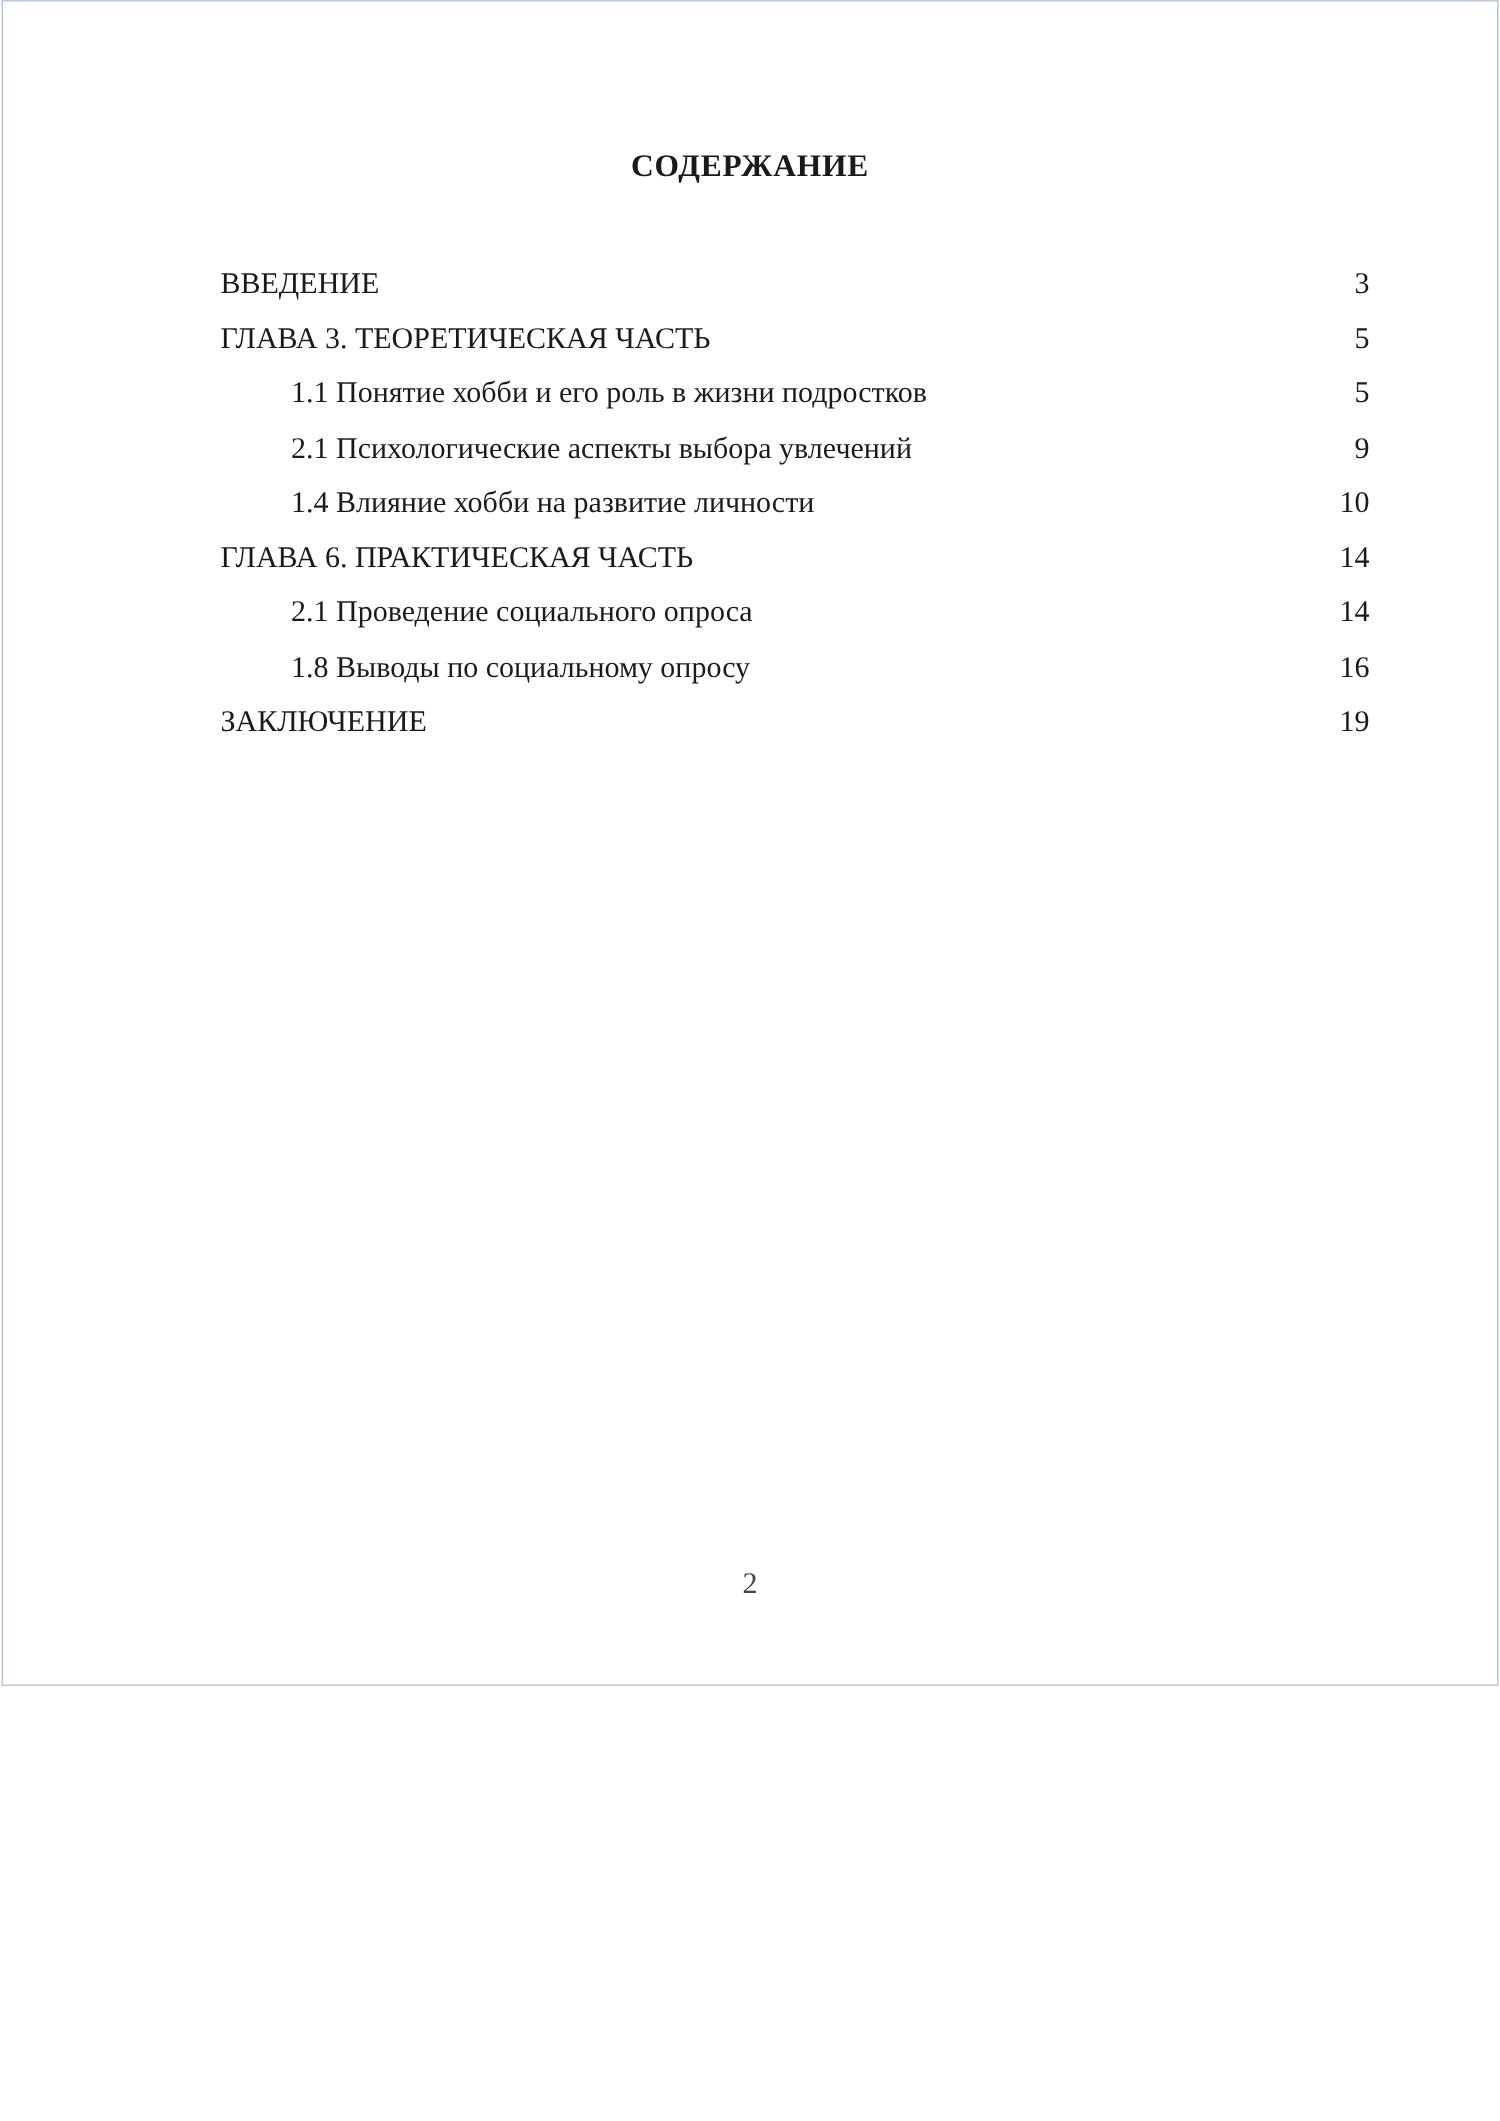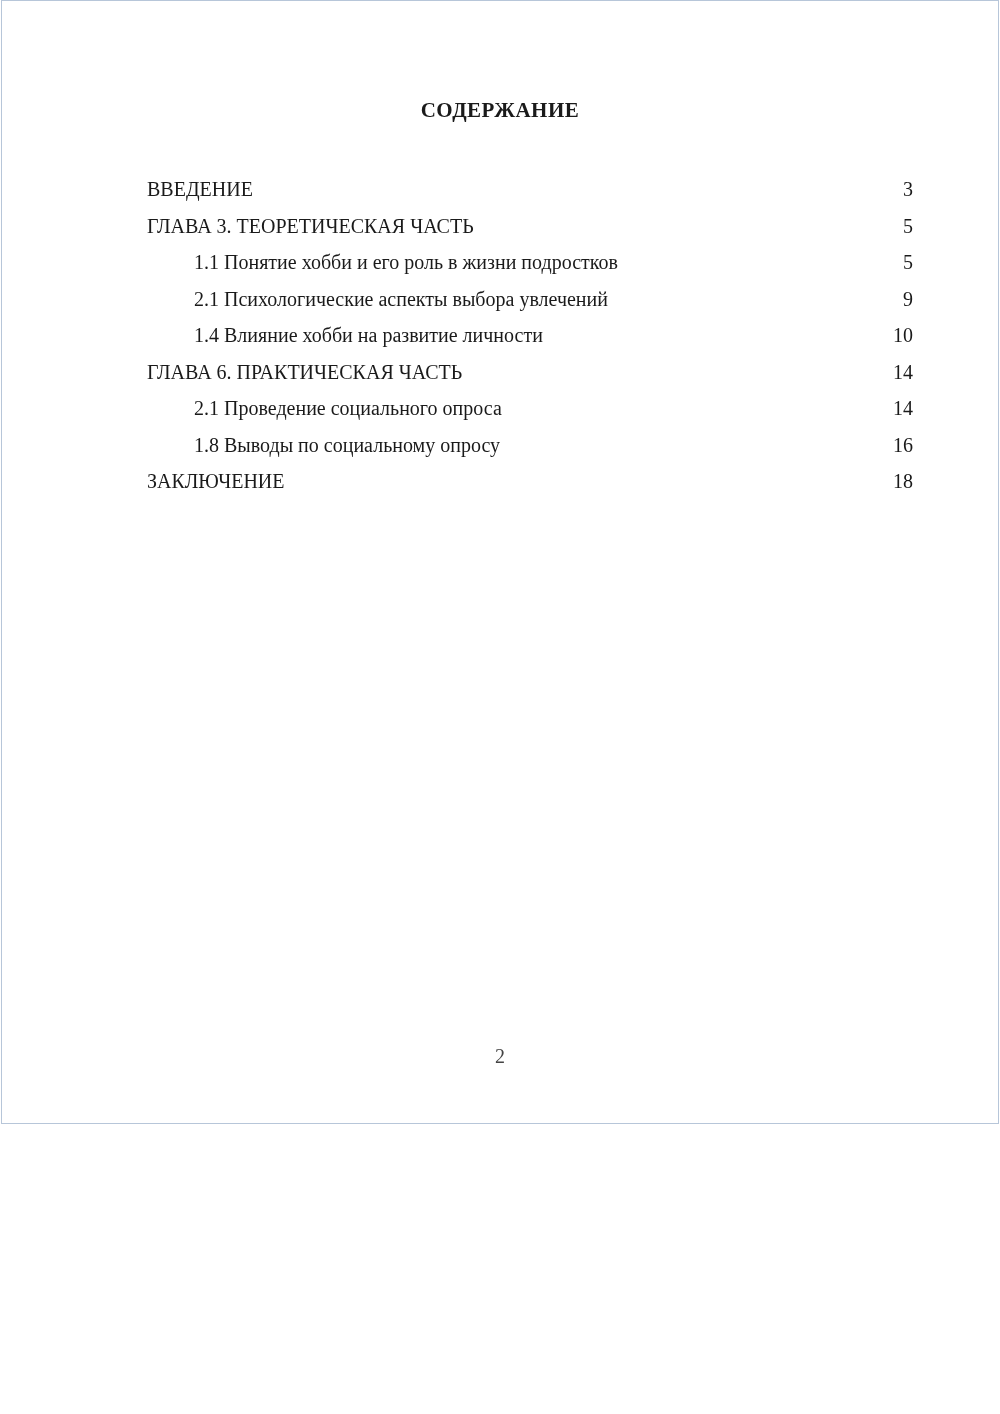--- a/index.html
+++ b/index.html
@@ -104,21 +104,21 @@
       <span class="pagenum">14</span>
     </div>
 
     <div class="toc-row level-1">
       <span class="label">1.8 Выводы по социальному опросу</span>
       <span class="pagenum">16</span>
     </div>
 
     <div class="toc-row level-0">
       <span class="label">ЗАКЛЮЧЕНИЕ</span>
-      <span class="pagenum">18</span>
+      <span class="pagenum">19</span>
     </div>
 
 
   </div>
 
   <div class="footer-pagenum">2</div>
 
 </div>
 
 </body></html>

